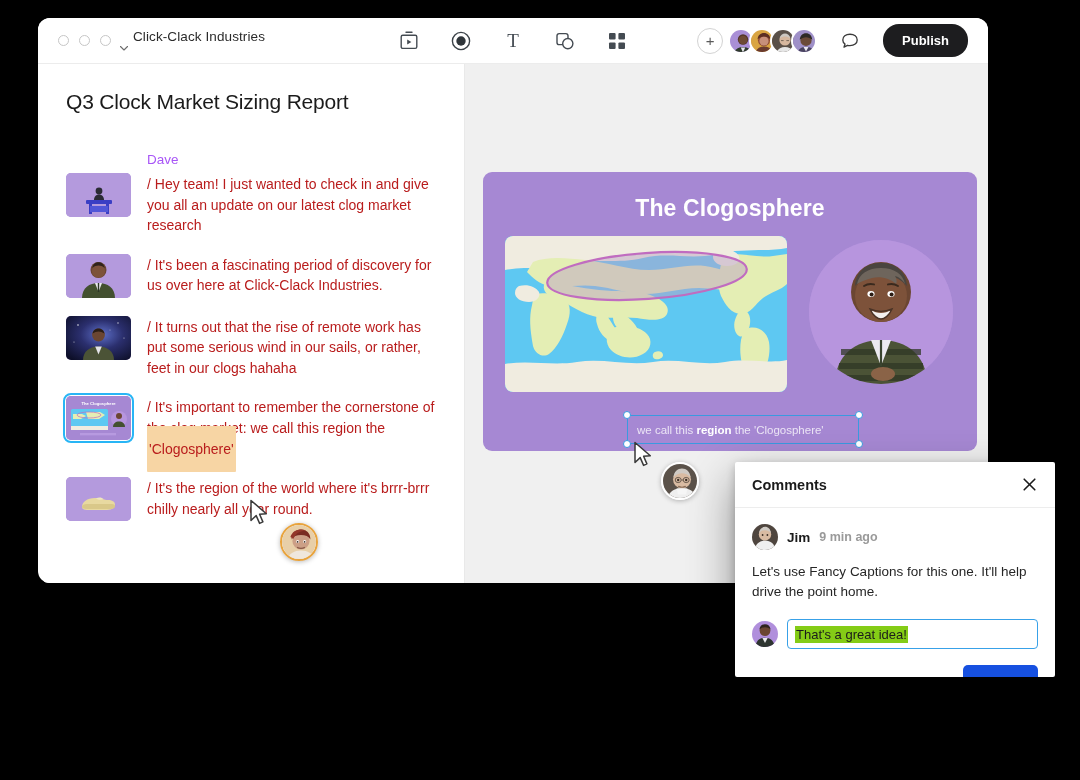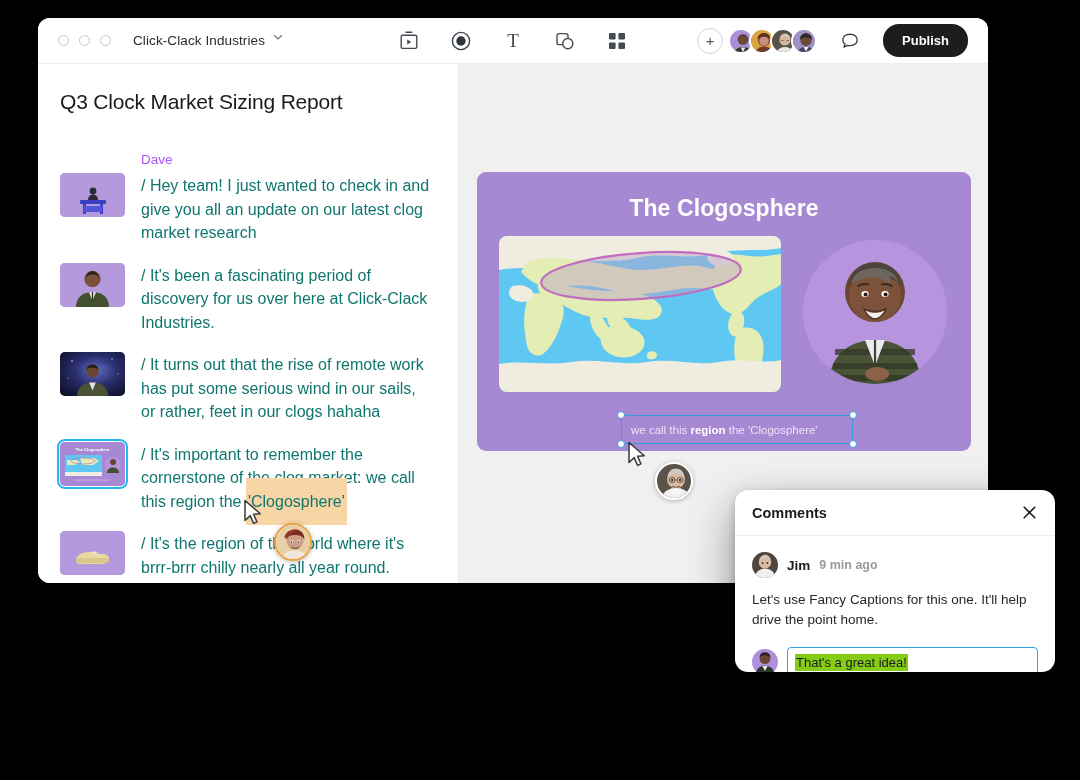--- a/index.html
+++ b/index.html
@@ -80,21 +80,21 @@
     width: 22px; height: 22px; color: #3b3b3b; cursor: pointer;
     margin-right: 22px; display:flex; align-items:center; justify-content:center;
   }
   .publish-btn {
     background: #1d1d1f; color: #fff; font-size: 13px; font-weight: 600;
     border: none; border-radius: 16px; padding: 9px 19px; cursor: pointer;
     font-family: "Liberation Sans", sans-serif;
   }
 
   
-  .body-split { display: flex; height: calc(565px - 46px); }
+  .body-split { display: flex; height: calc(565px - 46px); margin-left: 6px; }
   .left-pane {
     width: 421px; background: #ffffff; border-right: 1px solid #e9e9e9;
     padding: 26px 24px 0 22px; overflow: hidden; position: relative;
   }
   .right-pane { flex: 1; background: #f0f0f0; position: relative; overflow: hidden; }
 
   
   .report-title {
     font-size: 21px; color: #1b1b1b; font-weight: 400;
     letter-spacing: -0.2px; margin-bottom: 38px;
@@ -104,21 +104,21 @@
   }
   .t-row { display: flex; gap: 16px; margin-bottom: 18px; align-items: flex-start; }
   .thumb {
     width: 65px; height: 44px; border-radius: 5px; flex: none;
     overflow: hidden; position: relative; background: #a98fd6;
   }
   .thumb.selected {
     outline: 2.5px solid #28b5f5; outline-offset: 1px; border-radius: 5px;
   }
   .t-text {
-    font-size: 16px; line-height: 1.47; color: #0f766e; padding-top: 1px;
+    font-size: 14px; line-height: 1.47; color: #b91c1c; padding-top: 1px;
   }
   .hl {
     background: #f7d5a4; padding: 15px 2px; border-radius: 1px;
   }
 
   
   .slide {
     position: absolute; left: 18px; top: 108px;
     width: 494px; height: 279px;
     background: #a688d3; border-radius: 9px;
@@ -162,25 +162,24 @@
   .cursor-av {
     position: absolute; width: 38px; height: 38px; border-radius: 50%;
     overflow: hidden; border: 2.5px solid #fff;
     box-shadow: 0 1px 5px rgba(0,0,0,0.28);
   }
   .cursor-av.ringed { border-color: #e8a33d; }
 
   
   .comments-panel {
     position: absolute; left: 735px; top: 462px;
-    width: 320px; height: 182px; background: #ffffff;
-    border-radius: 13px;
+    width: 320px; height: 215px; background: #ffffff;
+    border-radius: 2px;
     box-shadow: 0 18px 46px rgba(0,0,0,0.42), 0 3px 10px rgba(0,0,0,0.22);
     overflow: hidden;
-    margin-top: 28px;
   }
   .cm-header {
     height: 46px; display: flex; align-items: center; justify-content: space-between;
     padding: 0 17px; border-bottom: 1px solid #ededed;
   }
   .cm-title { font-size: 14.5px; font-weight: bold; color: #1b1b1b; }
   .cm-close { width: 17px; height: 17px; color: #1b1b1b; cursor: pointer; }
   .cm-body { padding: 16px 17px 0 17px; }
   .cm-meta { display: flex; align-items: center; gap: 9px; margin-bottom: 12px; }
   .cm-av { width: 26px; height: 26px; border-radius: 50%; overflow: hidden; flex: none; }
@@ -215,21 +214,21 @@
 <div id="root">
 
   <div class="app-window">
 
     <div class="titlebar">
       <div class="win-dots">
         <div class="win-dot"></div>
         <div class="win-dot"></div>
         <div class="win-dot"></div>
       </div>
-      <div style="display:flex;">
+      <div style="display:flex;flex-direction:column;">
         <span class="doc-title">Click-Clack Industries</span>
         <span class="chev">
           <svg width="10" height="10" viewBox="0 0 10 10">
               <path d="M1.5 3.5L5 7L8.5 3.5" fill="none" stroke="#6d6d6d" stroke-width="1.1" stroke-linecap="round" stroke-linejoin="round"></path>
             </svg>
         </span>
       </div>
 
       <div class="center-tools">
         <div class="tool-btn">

